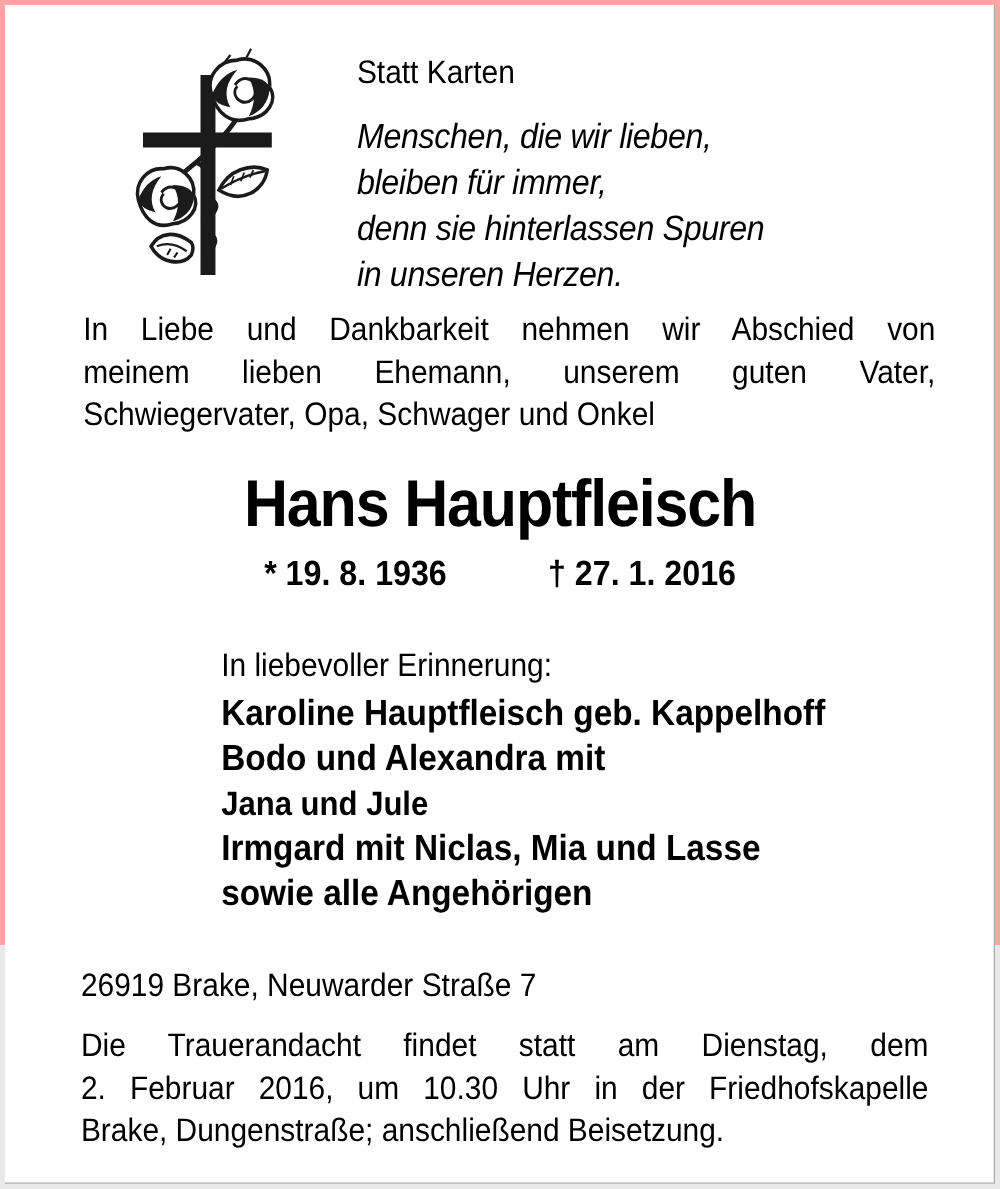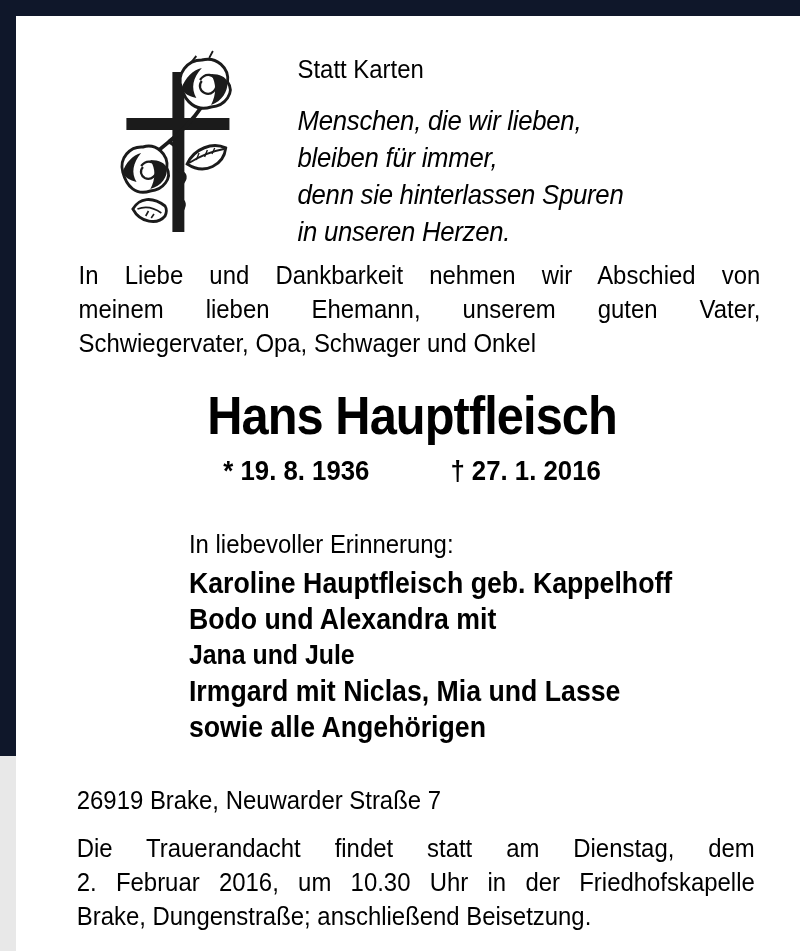--- a/index.html
+++ b/index.html
@@ -4,22 +4,22 @@
 <style>
   * { margin: 0; padding: 0; box-sizing: border-box; }
   html, body { background: #e8e8e8; }
   body {
     width: 800px; height: 951px;
     font-family: "Liberation Sans", sans-serif;
     color: #000;
   }
   .page {
     width: 800px; height: 756px;
-    background: #0f172a;
-    padding: 16px;
+    background: #fca5a5;
+    padding: 4px;
   }
   .inner {
     width: 792px; height: 943px;
     background: #fff;
     overflow: hidden;
     box-shadow: inset -1px -1px 0 #aaa;
   }
   
   .squeeze {
     width: 861px;

